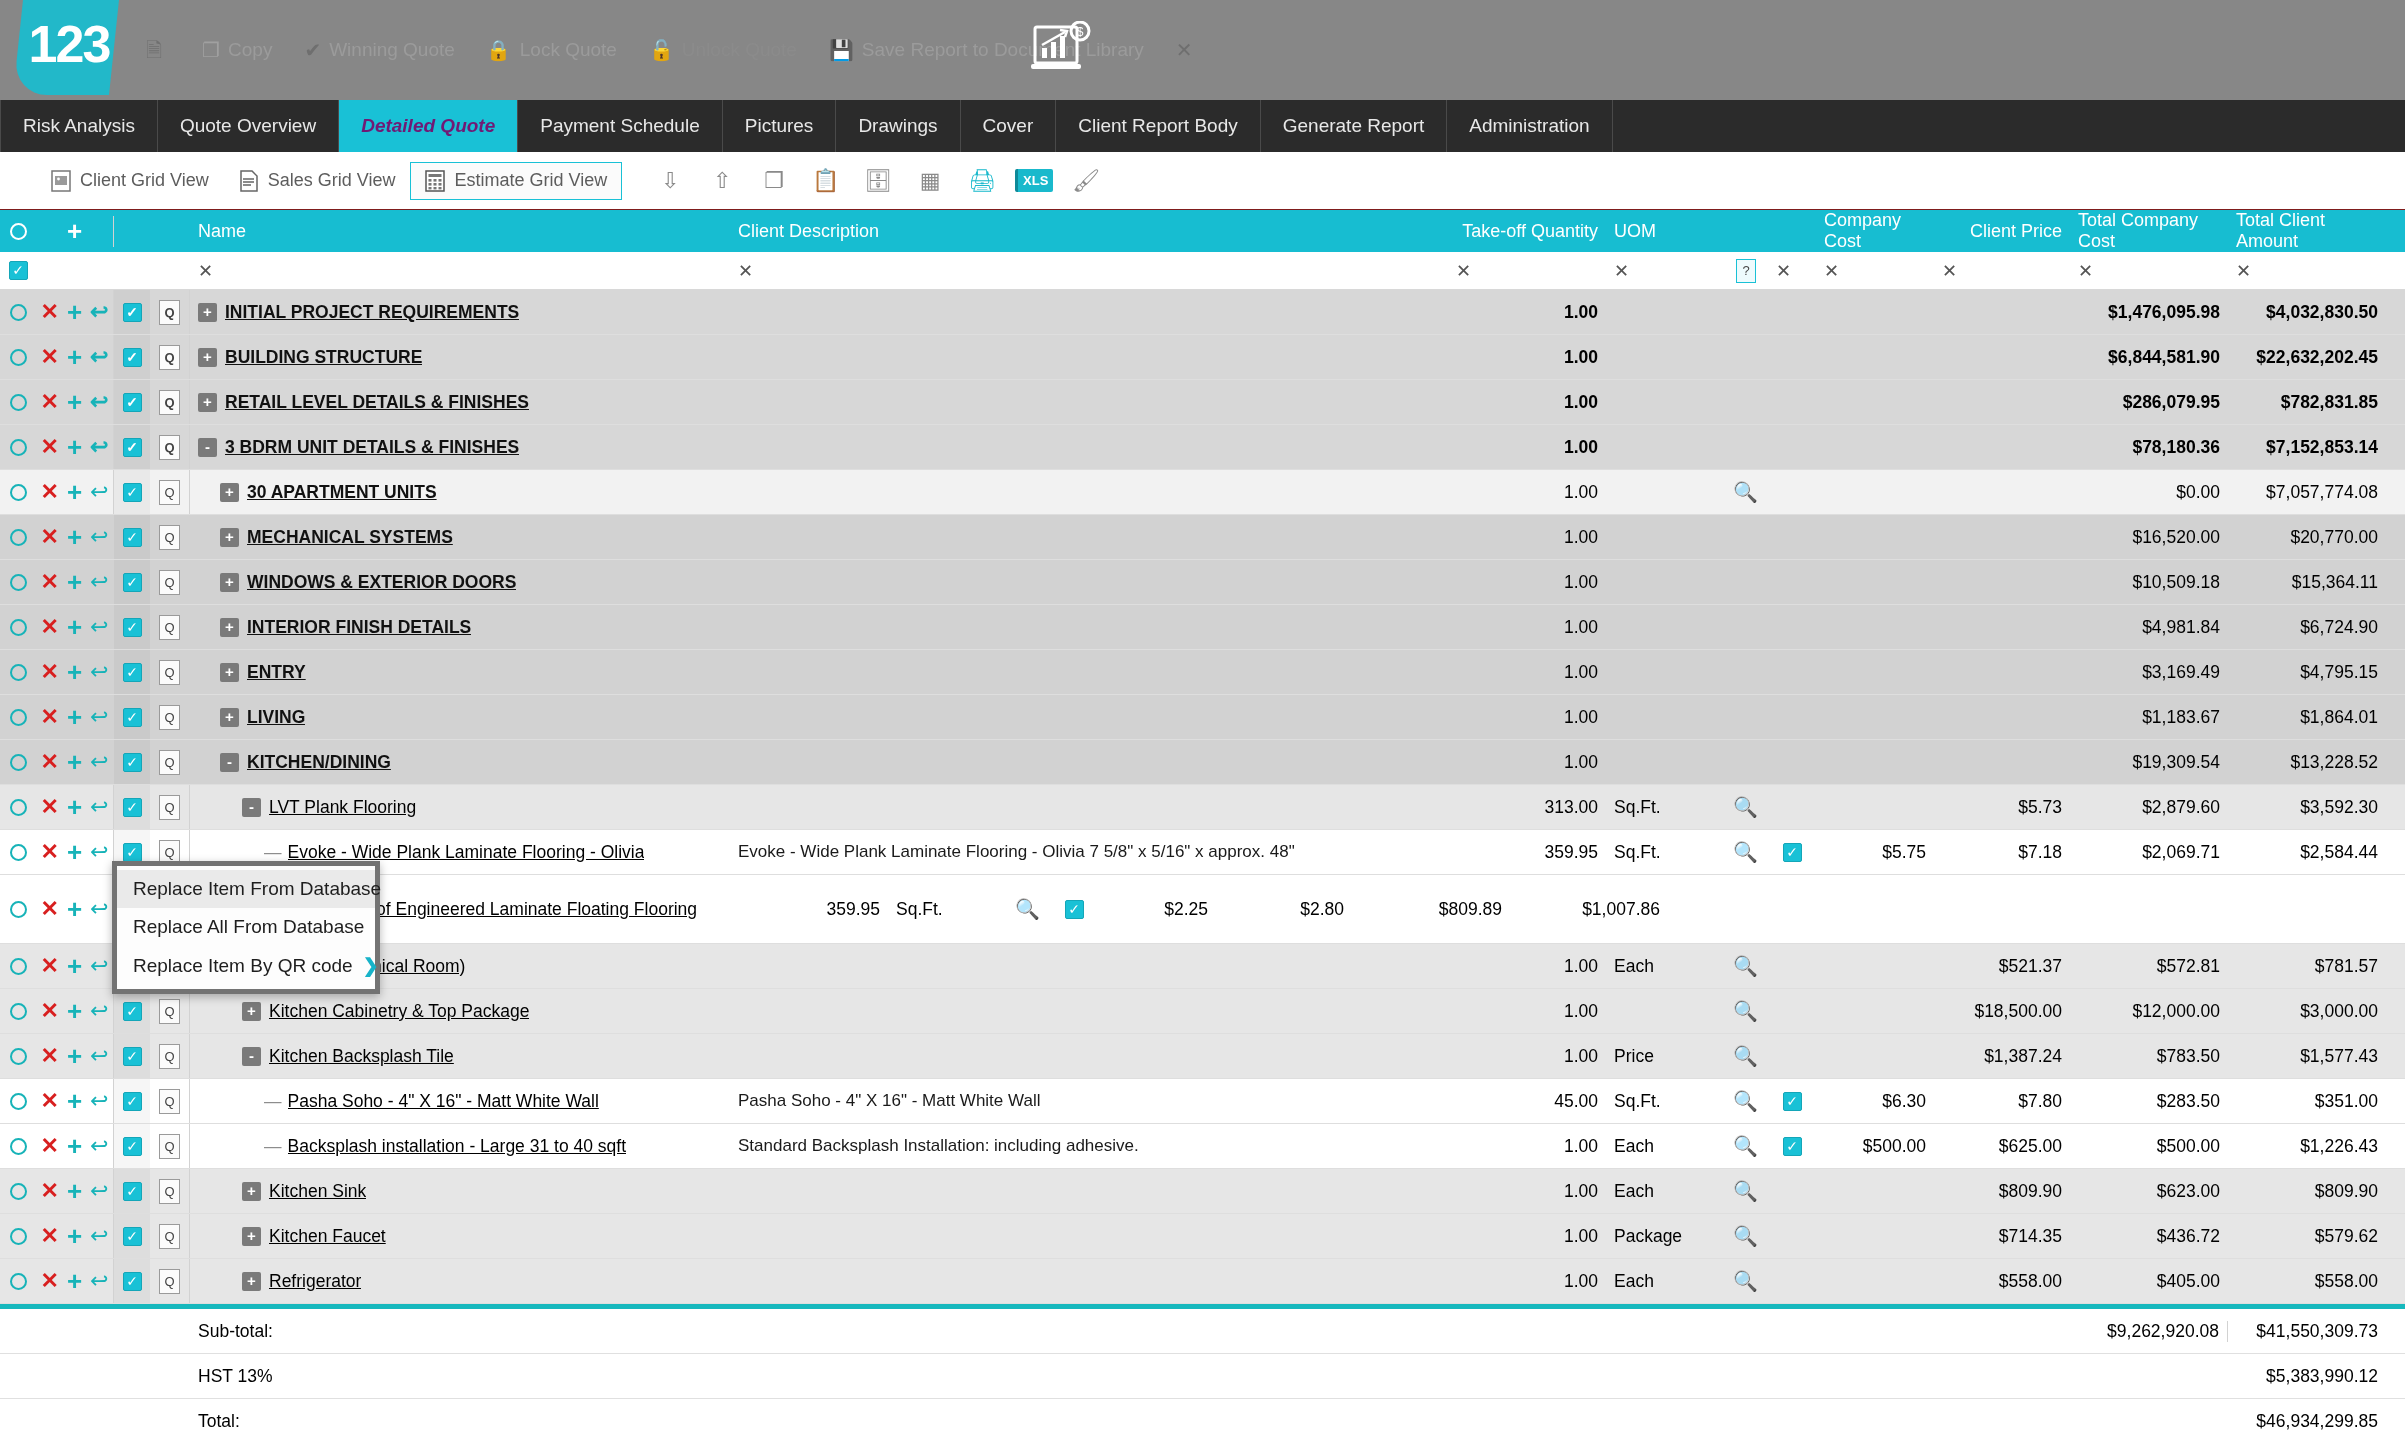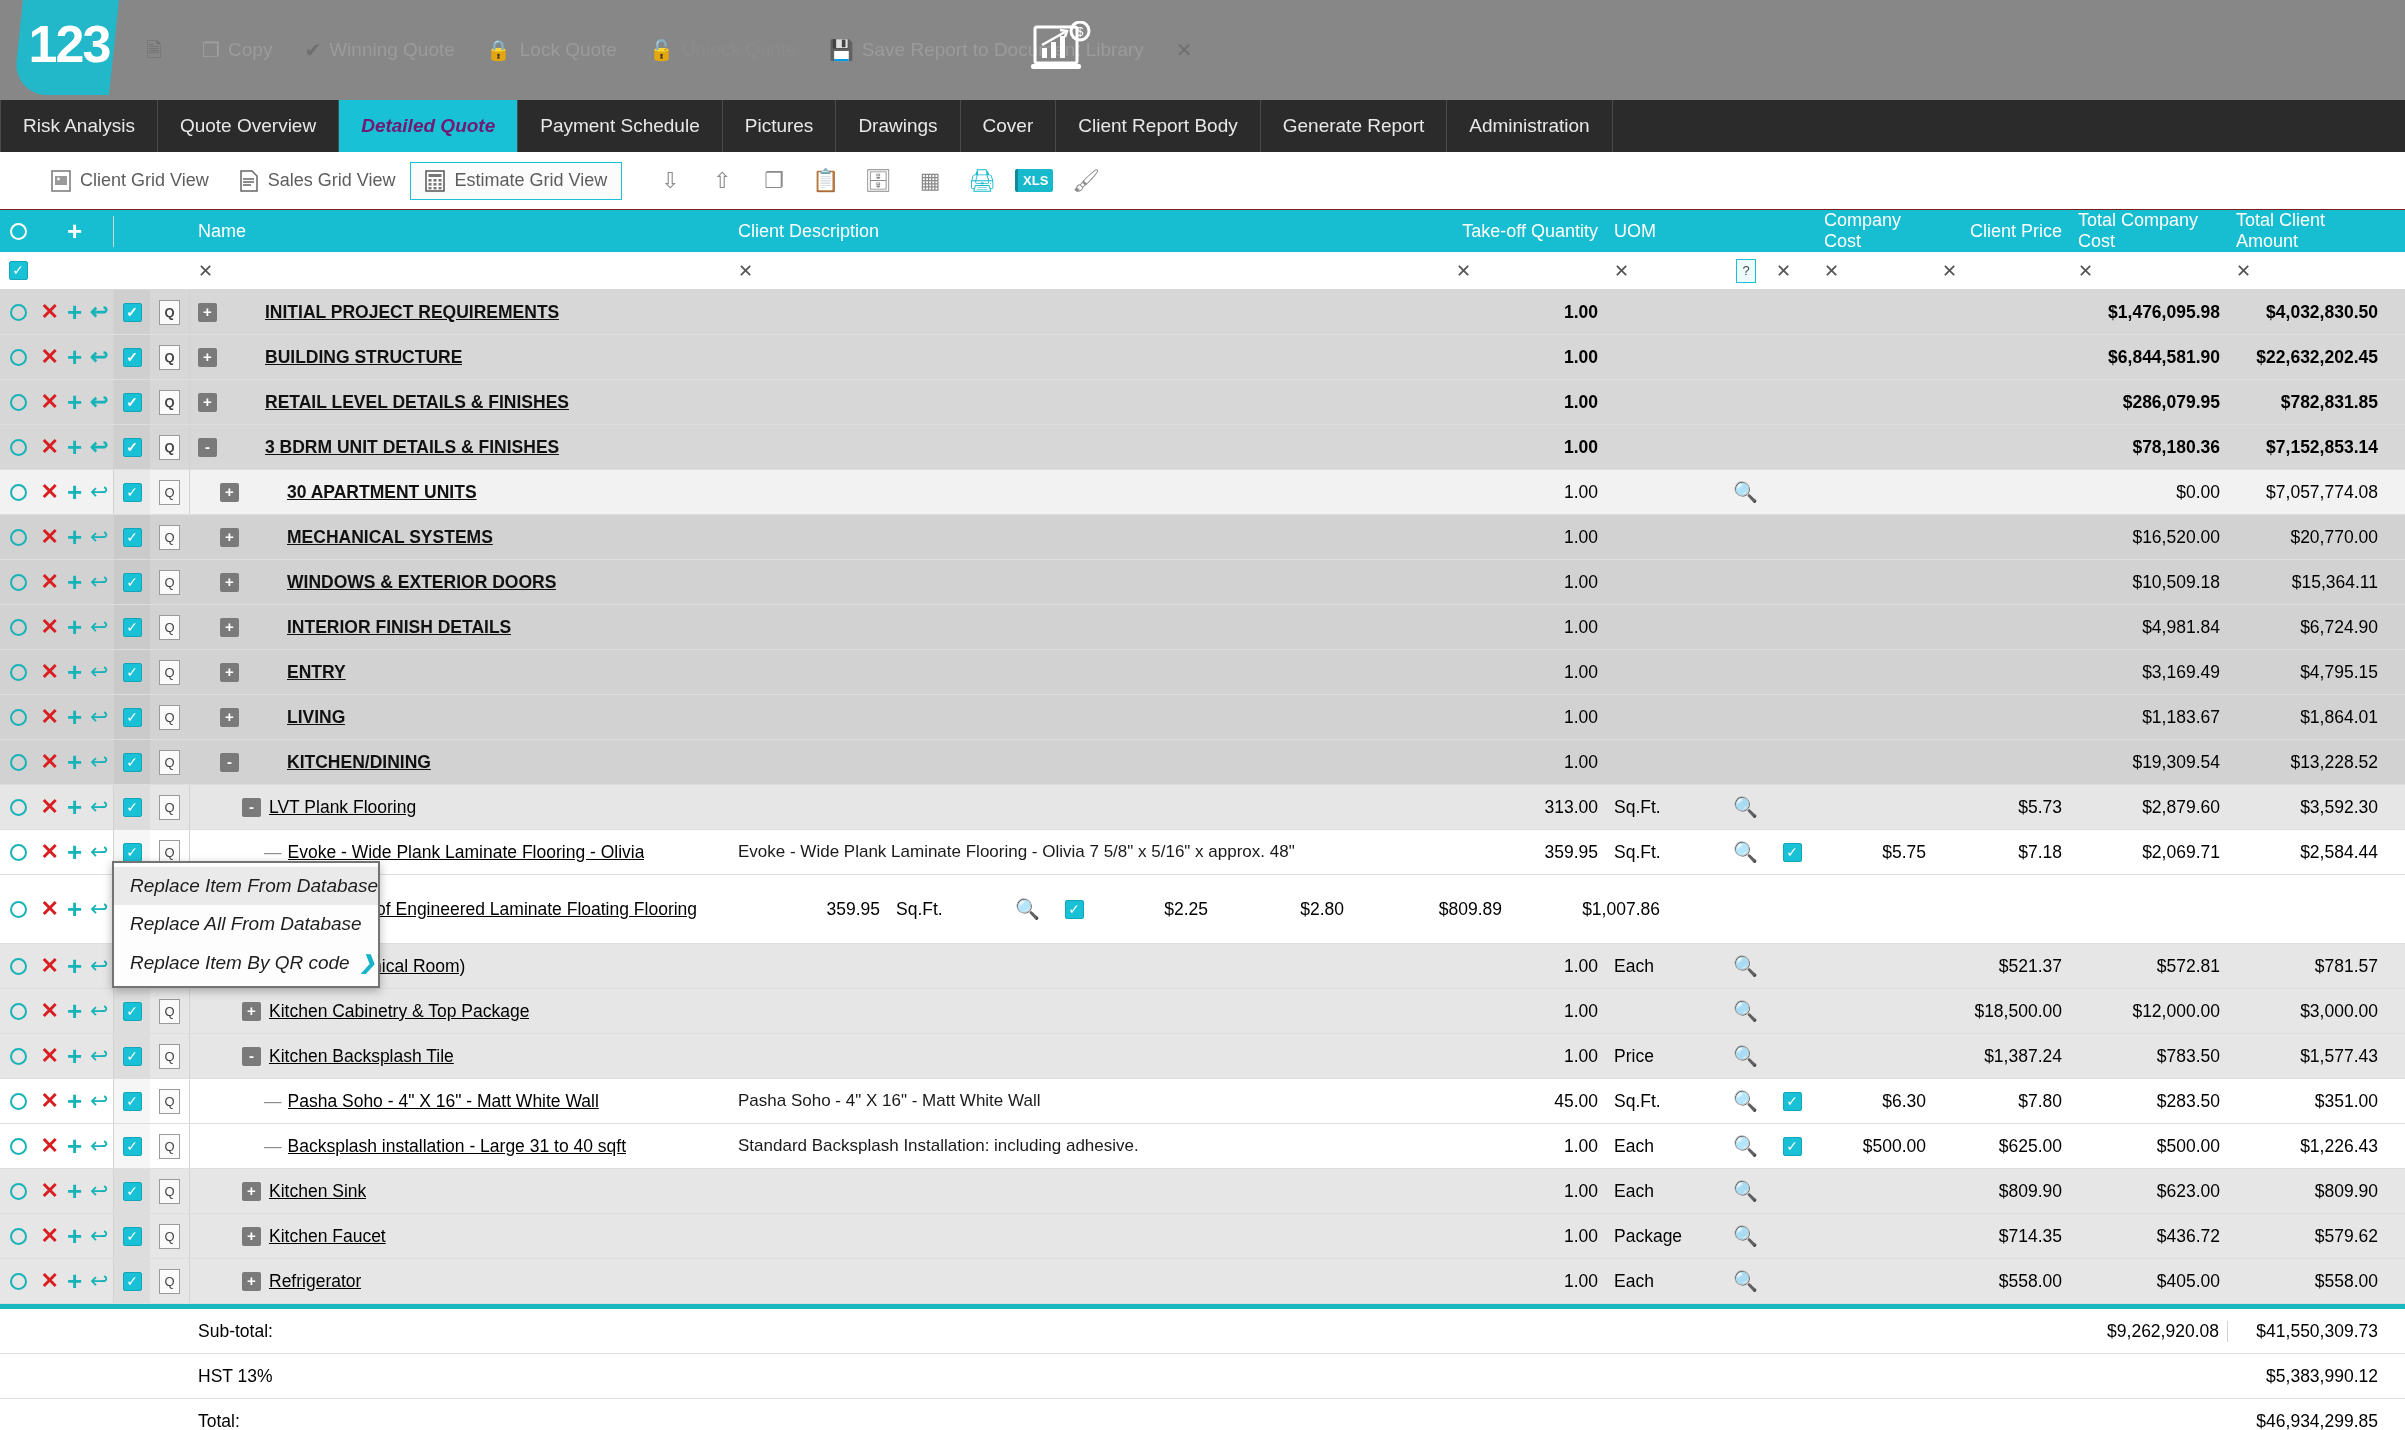--- a/index.html
+++ b/index.html
@@ -186,43 +186,42 @@
     display:flex; align-items:center; justify-content:center;
   }
   .exp {
     width: 19px; height: 19px; background: #7a7a7a;
     color:#fff; font-size: 15px; font-weight: bold;
     line-height: 17px; text-align:center; border-radius: 2px;
     flex: 0 0 auto; margin-right: 8px;
   }
   .mag { color: #707070; font-size: 20px; }
   .nm { text-decoration: underline; white-space: nowrap; overflow: hidden; text-overflow: ellipsis; }
-  .nm.caps { font-weight: bold; color: #111; margin-left: 40px; }
+  .nm.caps { font-weight: bold; color: #111; }
   .dash { color:#8d8d8d; margin-right: 6px; }
   .desc-txt { font-size: 17px; color: #1a1a1a; line-height: 1.28; white-space: normal; }
   
   .ind { flex: 0 0 auto; }
   
   .foot-sep { height: 5px; background: #16b8bd; }
   .frow {
     display:flex; align-items:center; min-height: 45px;
     font-size: 17.5px; background:#ffffff;
     border-bottom: 1px solid #e0e0e0;
   }
   
   .ctxmenu {
     position: absolute;
     left: 112px; top: 861px;
     width: 268px;
     background: #fdfdfd;
-    border: 2px solid #737373;
+    border: 5px solid #737373;
     box-shadow: 0 3px 9px rgba(0,0,0,0.28);
     z-index: 60;
     padding: 4px 0;
-    font-style: italic;
   }
   .ctxitem {
     display: flex; align-items: center; justify-content: space-between;
     padding: 8px 16px;
     font-size: 19px; color: #1e1e1e;
     white-space: nowrap;
   }
   .ctxitem.hover { background: #eaeaea; }
   .chev { color: #17b3c9; font-size: 19px; font-weight: bold; margin-left: 10px; }
   .cursor-arrow {

